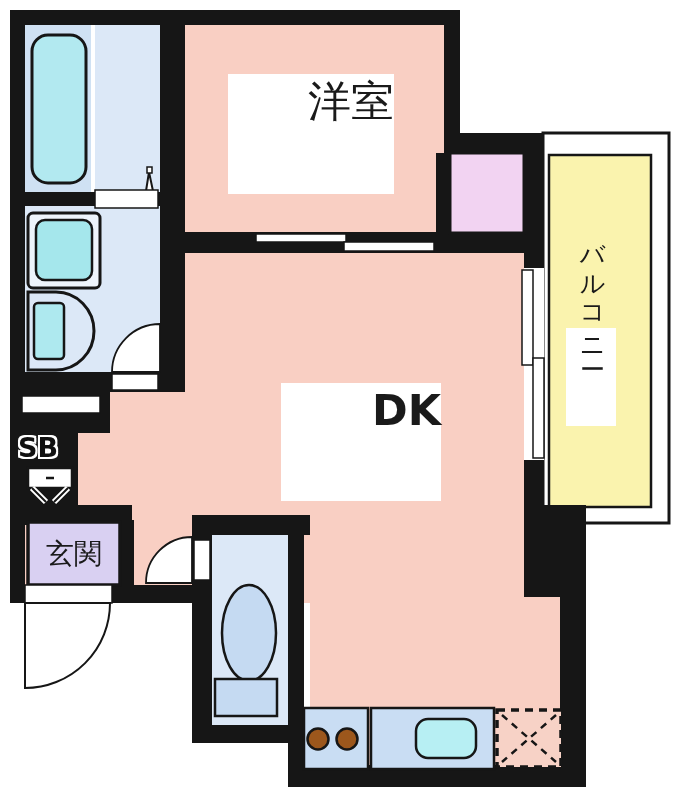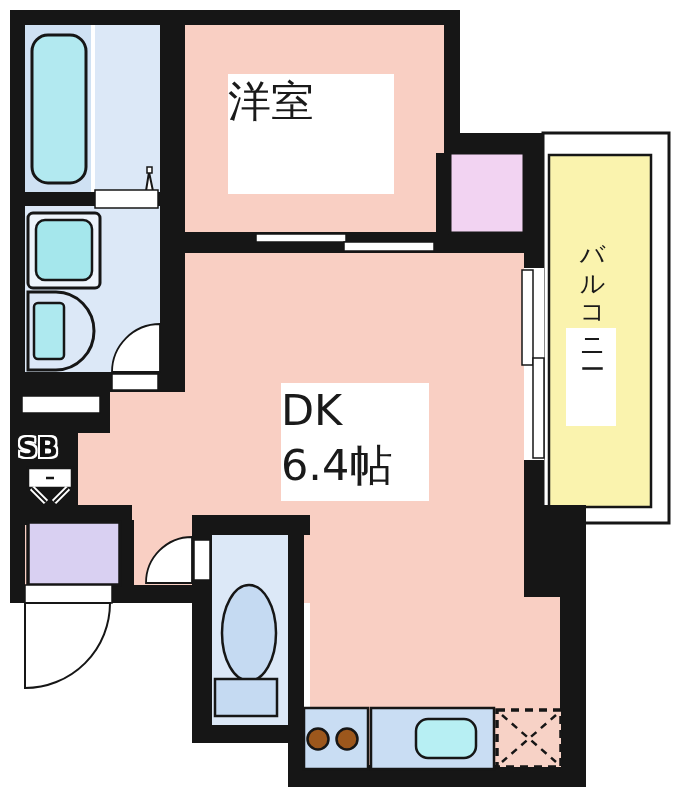--- a/index.html
+++ b/index.html
@@ -2,24 +2,24 @@
 <html><head>
 <meta charset="utf-8">
 <style>
   html,body{margin:0;padding:0;background:#fff;}
   .stage{
     position:relative;width:676px;height:800px;background:#ffffff;
     font-family:"DejaVu Sans","Liberation Sans",sans-serif;overflow:hidden;
   }
   .stage svg{position:absolute;left:0;top:0;}
   .lbl{position:absolute;color:#1a1a1a;font-family:"DejaVu Sans","Liberation Sans",sans-serif;}
-  .lbl-box{background:#ffffff;text-align:left;}
+  .lbl-box{background:#ffffff;text-align:right;}
   .lbl-box span{display:block;}
   #lbl-yoshitsu{left:228px;top:74px;width:166px;height:120px;font-size:43px;line-height:1.28;}
-  #lbl-dk{left:281px;top:383px;width:148px;height:118px;font-size:43px;line-height:1.28;}
+  #lbl-dk{left:281px;top:383px;width:160px;height:118px;font-size:43px;line-height:1.28;font-weight:bold;}
   #lbl-shuno{left:450px;top:153px;width:74px;height:80px;display:flex;align-items:center;justify-content:center;font-size:26px;}
   #lbl-genkan{left:28px;top:522px;width:92px;height:63px;display:flex;align-items:center;justify-content:center;font-size:28px;}
   #lbl-sb{left:8px;top:432px;width:60px;text-align:center;font-size:27px;font-weight:bold;color:#111;
     text-shadow:-2px -2px 0 #fff,2px -2px 0 #fff,-2px 2px 0 #fff,2px 2px 0 #fff,0 2px 0 #fff,0 -2px 0 #fff,2px 0 0 #fff,-2px 0 0 #fff;}
   #lbl-balcony{left:576px;top:226px;height:210px;writing-mode:vertical-rl;text-orientation:mixed;
     font-size:25px;letter-spacing:4px;}
 </style>
 </head>
 <body>
 
@@ -138,21 +138,21 @@
     <path d="M32,488 L46,502 M68,488 L54,502" stroke="#161616" stroke-width="2" fill="none"></path>
   </g>
 </svg>
 
   <div id="lbl-yoshitsu" class="lbl lbl-box">
     <span>洋室</span>
   </div>
 
   <div id="lbl-dk" class="lbl lbl-box">
     <span>DK</span>
-    <span>6.4帖</span>
   </div>
 
 
+  <div id="lbl-genkan" class="lbl">玄関</div>
 
   <div id="lbl-sb" class="lbl">SB</div>
 
   <div id="lbl-balcony" class="lbl">バルコニー</div>
 </div>
 
 </body></html>

